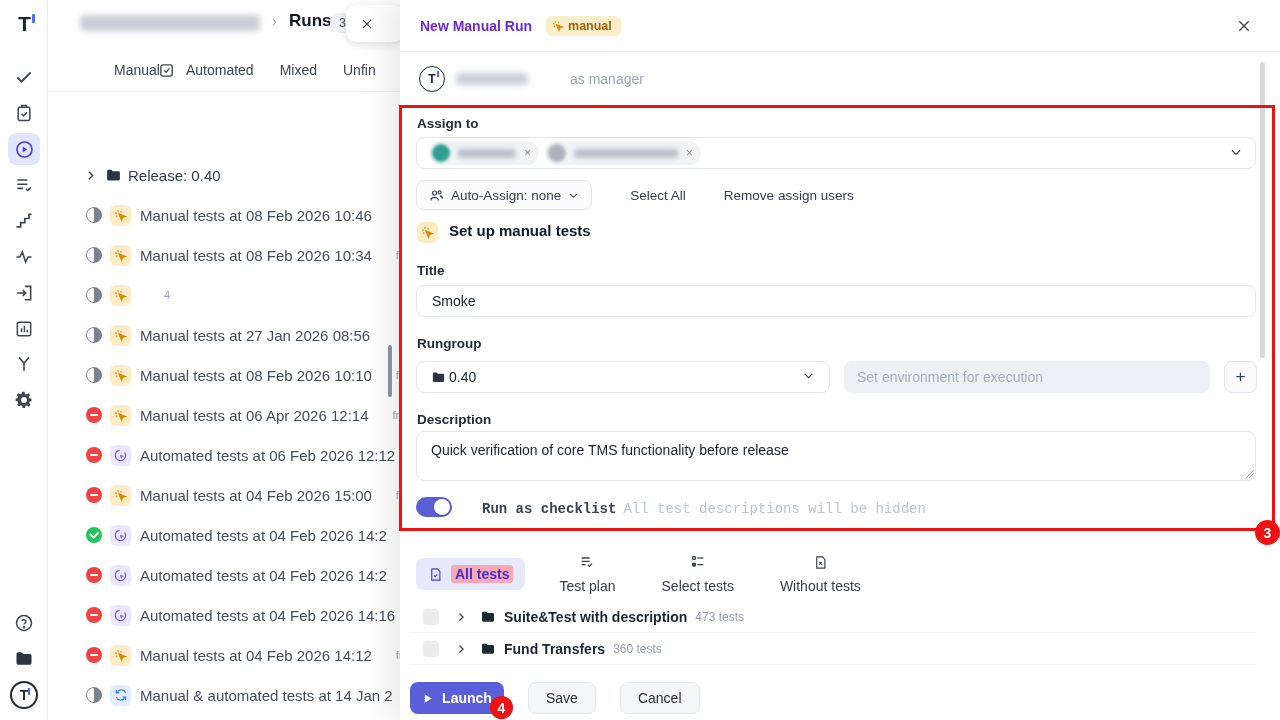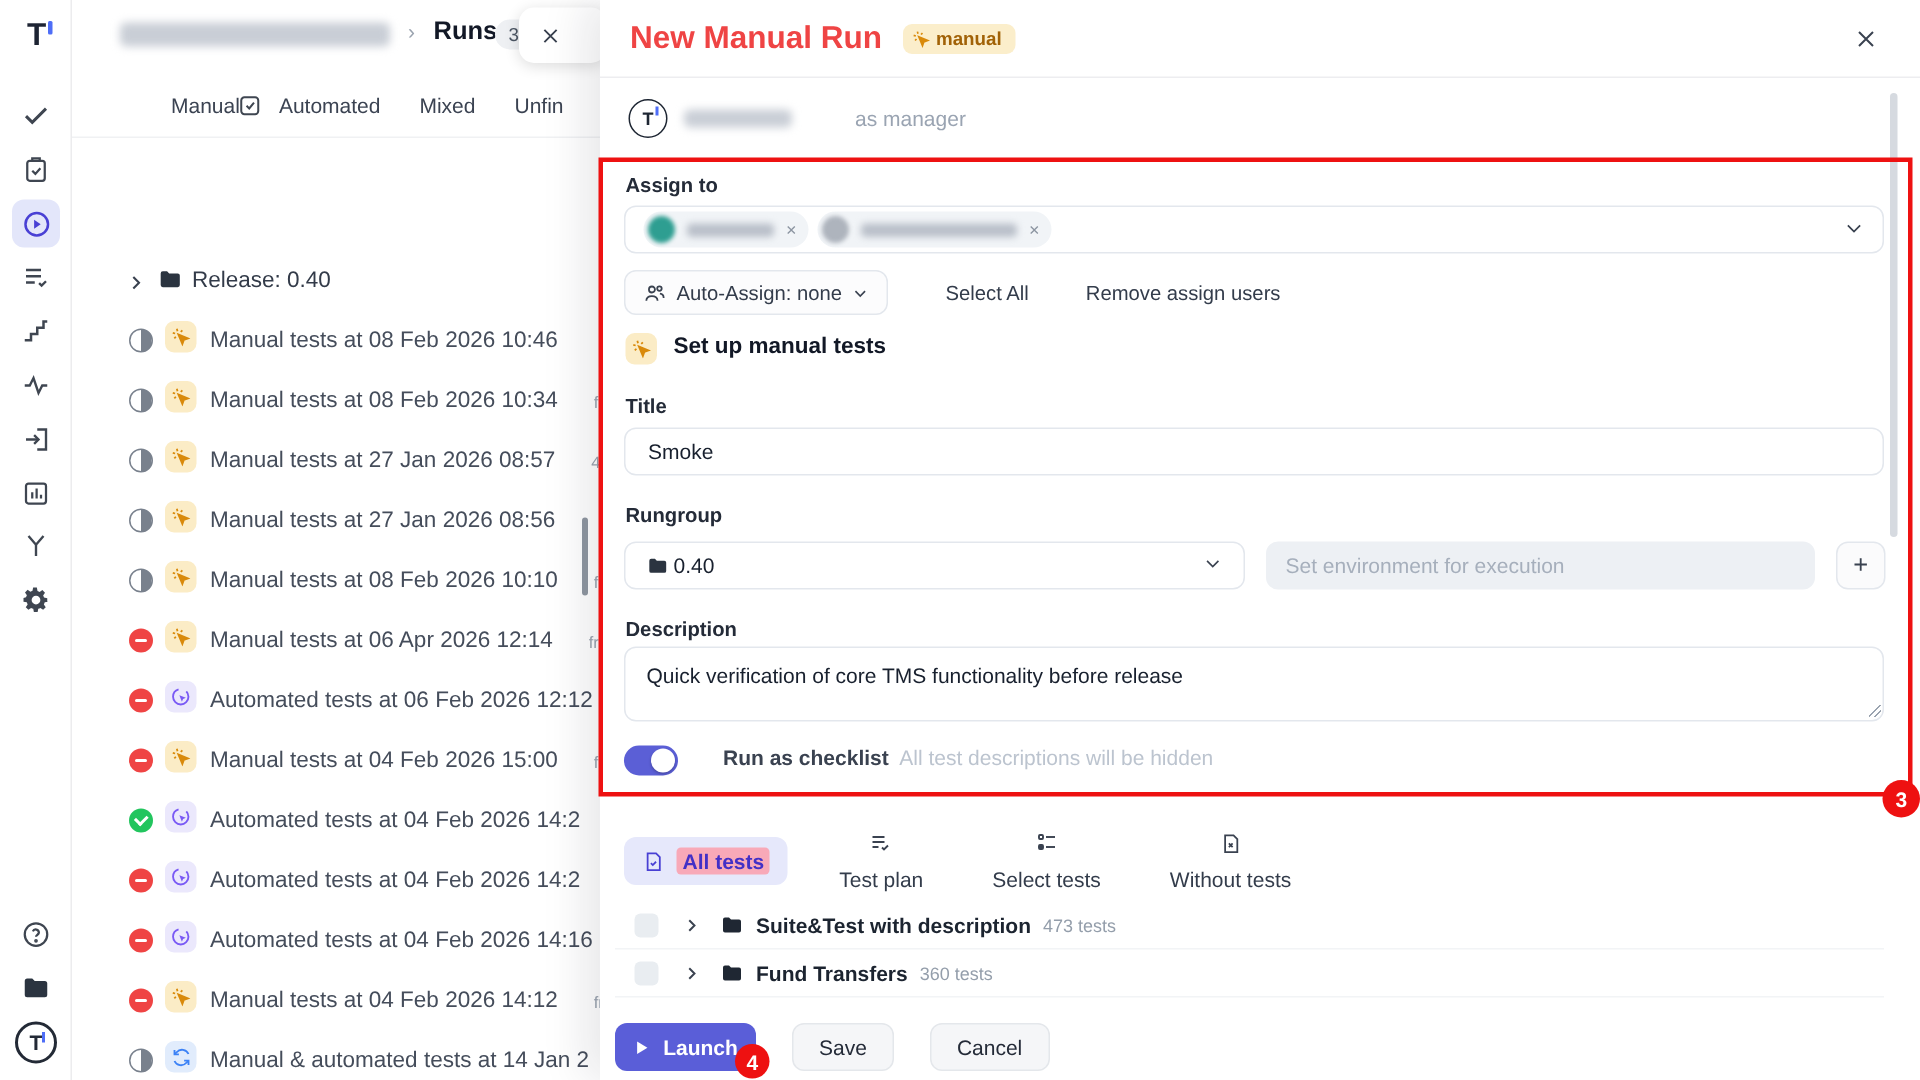--- a/index.html
+++ b/index.html
@@ -24,42 +24,42 @@
   .crumb-sep { position:absolute; left:224px; top:13px; color:#9aa3af; font-size:14px; }
   .crumb-section { position:absolute; left:241px; top:11px; font-size:17px; font-weight:bold; color:#121826; }
   .crumb-badge { position:absolute; left:282px; top:13px; background:#eef0f3; border-radius:10px; font-size:12.5px; color:#4b5563; padding:3px 9px; }
   .float-card { position:absolute; left:346px; top:5px; width:58px; height:37px; background:#fff; border-radius:10px; box-shadow:0 2px 10px rgba(0,0,0,.14); z-index:6; display:flex; align-items:center; justify-content:flex-start; padding-left:14px; }
   .tabbar { position:absolute; left:48px; top:48px; width:352px; height:44px; background:#fff; border-bottom:1px solid #f0f1f3; z-index:2; display:flex; align-items:center; gap:26px; padding-left:66px; }
   .tabbar .tab { font-size:14px; color:#3b4352; white-space:nowrap; }
   .tabbar .tab-icon { position:absolute; left:110px; top:14px; }
 
   
   .runs { position:absolute; left:48px; top:155px; width:370px; z-index:1; }
-  .run-row { height:40px; display:flex; align-items:flex-end; white-space:nowrap; }
+  .run-row { height:40px; display:flex; align-items:center; white-space:nowrap; }
   .run-row .chev { margin-left:36px; margin-right:8px; display:flex; }
   .run-row .fold { margin-right:6px; display:flex; }
   .folder-label { font-size:15px; color:#333b49; }
   .st { width:16px; height:16px; border-radius:50%; margin-left:38px; margin-right:8px; flex:none; position:relative; }
   .st.in_progress { border:1.5px solid #79818d; background:linear-gradient(90deg, #fff 50%, #79818d 50%); }
   .st.failed { background:#ef4444; }
   .st.failed::after { content:""; position:absolute; left:4px; top:7px; width:8px; height:2.4px; background:#fff; border-radius:1px; }
   .st.passed { background:#22c55e; }
   .st.passed::after { content:""; position:absolute; left:4.2px; top:4px; width:6px; height:3.5px; border-left:2px solid #fff; border-bottom:2px solid #fff; transform:rotate(-45deg); }
   .ty { width:21px; height:21px; border-radius:6px; margin-right:9px; flex:none; display:flex; align-items:center; justify-content:center; }
   .ty.manual { background:#fbecc6; }
   .ty.automated { background:#ebe8fc; }
   .ty.mixed { background:#e1ecfc; }
   .run-title { font-size:15px; color:#454d5b; }
   .run-suffix { font-size:11px; color:#9aa3af; margin-left:24px; }
   .list-scroll { position:absolute; left:388px; top:345px; width:4px; height:52px; background:#8f97a1; border-radius:2px; z-index:3; }
 
   
   .modal { position:absolute; left:400px; top:0; width:880px; height:720px; background:#fff; z-index:10; box-shadow:-10px 0 28px rgba(15,23,42,.10); }
   .modal-head { position:absolute; left:0; top:0; width:100%; height:52px; border-bottom:1px solid #ededf0; display:flex; align-items:center; }
-  .modal-title { font-size:21px; font-weight:bold; color:#ef4444; margin-left:20px; }
+  .modal-title { font-size:14px; font-weight:bold; color:#6d28d9; margin-left:20px; }
   .head-badge { margin-left:14px; background:#fbeecb; border-radius:6px; padding:3px 9px 3px 6px; display:flex; align-items:center; gap:4px; font-size:12.5px; font-weight:bold; color:#a16207; }
   .modal-close { position:absolute; right:26px; top:16px; width:20px; height:20px; display:flex; align-items:center; justify-content:center; }
 
   .mgr-row { position:absolute; left:19px; top:66px; display:flex; align-items:center; }
   .mgr-avatar { width:26px; height:26px; border:1.8px solid #1e2633; border-radius:50%; display:flex; align-items:center; justify-content:center; font-weight:bold; font-size:12px; color:#1e2633; position:relative; }
   .mgr-avatar i { position:absolute; right:5px; top:4px; width:2px; height:6px; background:#4f6ef7; }
   .mgr-name { width:72px; height:12px; margin-left:11px; }
   .mgr-role { margin-left:42px; font-size:14px; color:#9aa4b2; }
 
   .field-label { position:absolute; left:17px; font-size:13.5px; font-weight:bold; color:#242b38; }
@@ -84,21 +84,21 @@
   .rg-select .fold { display:flex; margin-right:3px; }
   .rg-caret { margin-left:auto; }
   .env-input { position:absolute; left:444px; top:361px; width:366px; height:32px; background:#edf0f4; border-radius:8px; display:flex; align-items:center; padding-left:13px; font-size:14px; color:#a6afbc; }
   .plus-btn { position:absolute; left:824px; top:361px; width:33px; height:32px; border:1px solid #e3e7ed; border-radius:8px; background:#fbfbfc; display:flex; align-items:center; justify-content:center; font-size:17px; color:#3a4250; }
 
   .desc-area { position:absolute; left:16px; top:431px; width:840px; height:50px; border:1px solid #e3e7ed; border-radius:8px; font-size:14px; color:#18202e; padding:10px 14px; }
   .resize-grip { position:absolute; left:846px; top:470px; width:9px; height:9px; }
   .resize-grip::before { content:""; position:absolute; right:1px; bottom:1px; width:8px; height:8px;
      background:linear-gradient(135deg, transparent 45%, #9aa3af 45%, #9aa3af 52%, transparent 52%, transparent 68%, #9aa3af 68%, #9aa3af 75%, transparent 75%); }
 
-  .toggle-row { position:absolute; left:16px; top:497px; display:flex; align-items:flex-start; }
+  .toggle-row { position:absolute; left:16px; top:497px; display:flex; align-items:flex-end;font-family:Liberation Mono, monospace; }
   .toggle { width:36px; height:20px; border-radius:10px; background:#5b5fd6; position:relative; }
   .toggle .knob { position:absolute; right:2px; top:2px; width:16px; height:16px; border-radius:50%; background:#fff; box-shadow:0 1px 2px rgba(0,0,0,.25); }
   .toggle-label { margin-left:30px; font-size:14px; font-weight:bold; color:#3a4250; }
   .toggle-hint { margin-left:7px; font-size:14px; color:#bcc4cf; }
 
   .mode-tabs { position:absolute; left:16px; top:547px; display:flex; align-items:center; }
   .mode-tab { display:flex; align-items:center; gap:8px; font-size:14px; color:#333c4b; padding:7px 12px; }
   .mode-tab.active { background:#e6e8fb; border-radius:8px; }
   .mode-tab.active .hl { background:#f8a9b8; color:#4330c6; font-weight:bold; padding:1px 4px; border-radius:3px; }
   .mode-tab + .mode-tab { margin-left:22px;flex-direction:column; }
@@ -271,21 +271,20 @@
     </div>
 
     <div class="run-row">
       <span class="st in_progress"></span>
       <span class="ty manual">
             <svg width="13" height="13" viewBox="0 0 24 24" fill="none" stroke="#d98a0b" stroke-width="2.2">
               <path d="M9 9l5 12 1.8-5.2L21 14Z" fill="#d98a0b"></path>
               <path d="M7.2 2.2L8 5.1M5.1 8l-2.9-.8M14 4.1L12 6M6 12l-1.9 2"></path>
             </svg>
           </span>
-      <span class="run-title">Manual tests at 27 Jan 2026 08:57</span>
       <span class="run-suffix">4</span>
     </div>
 
     <div class="run-row">
       <span class="st in_progress"></span>
       <span class="ty manual">
             <svg width="13" height="13" viewBox="0 0 24 24" fill="none" stroke="#d98a0b" stroke-width="2.2">
               <path d="M9 9l5 12 1.8-5.2L21 14Z" fill="#d98a0b"></path>
               <path d="M7.2 2.2L8 5.1M5.1 8l-2.9-.8M14 4.1L12 6M6 12l-1.9 2"></path>
             </svg>

